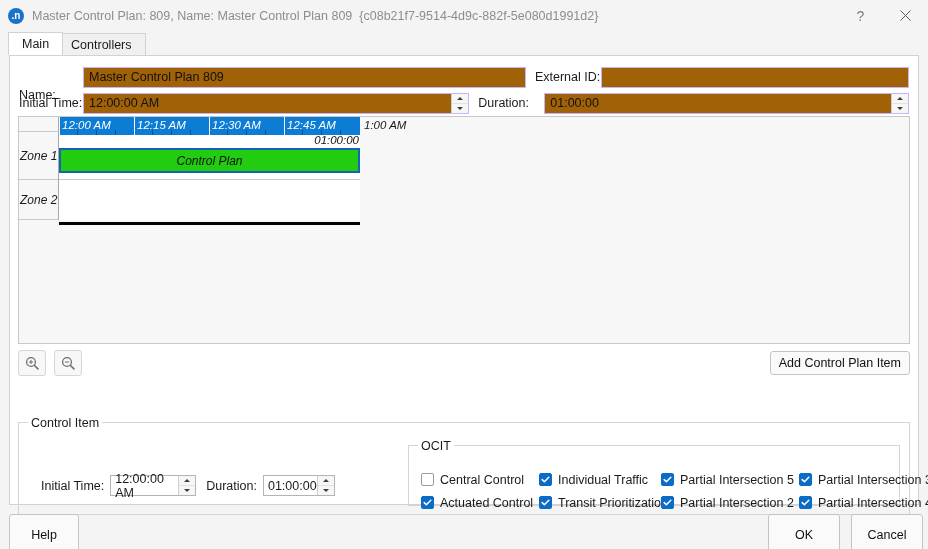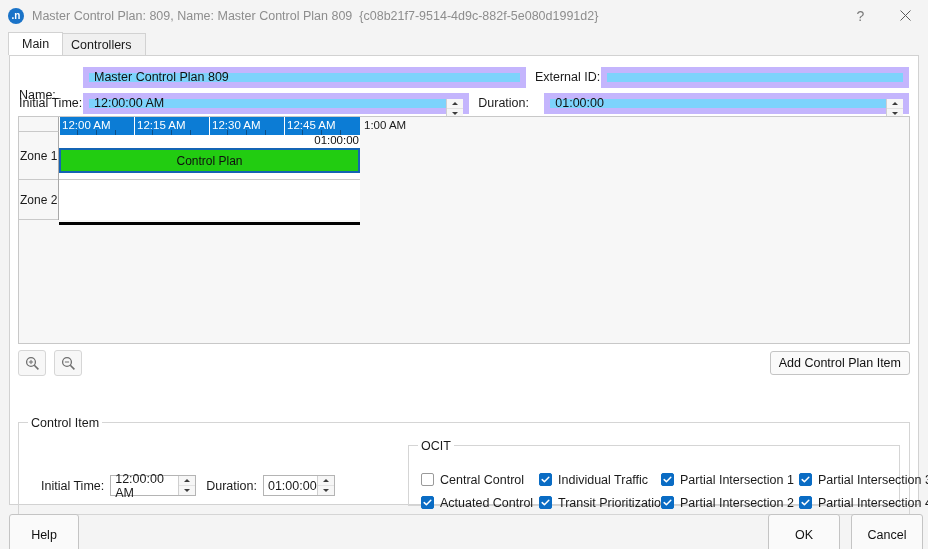--- a/index.html
+++ b/index.html
@@ -121,22 +121,22 @@
     white-space: nowrap;
   }
   .lbl-name  { width: 64px; margin-top: 36px; }
   .lbl-init  { width: 64px; }
   .lbl-ext   { width: 66px; margin-left: 9px; }
   .lbl-dur   { width: 66px; margin-left: 9px; }
 
   .field {
     position: relative;
     height: 21px;
-    background: #7dd3fc;
-    border: 6px solid #c4b5fd;
+    background: #a16207;
+    border: 1px solid #c4b5fd;
     box-sizing: border-box;
     display: flex; align-items: center;
     flex: 1 1 auto;
     text-align: right;
   }
   .field .val {
     padding-left: 5px;
     font-size: 12.5px;
     color: #111;
     white-space: nowrap;
@@ -166,20 +166,21 @@
 
   
   .chart {
     position: absolute;
     left: 8px; top: 60px; right: 8px;
     height: 228px;
     background: #f7f7f7;
     border: 1px solid #c8c8c8;
     box-sizing: border-box;
     overflow: hidden;
+    font-style: italic;
   }
   .chart-corner {
     position: absolute; left: 0; top: 0;
     width: 40px; height: 15px;
     background: #f7f7f7;
     border-right: 1px solid #a8a8a8;
     border-bottom: 1px solid #c9c9c9;
     box-sizing: border-box;
   }
   .time-header {
@@ -557,21 +558,21 @@
                 </svg>
             </span>
             <span class="cblabel">Individual Traffic</span>
           </div>
           <div class="cbitem">
             <span class="cbox checked">
               <svg width="9" height="9" viewBox="0 0 9 9" aria-hidden="true">
                   <path d="M1.2 4.6 L3.4 6.8 L7.8 2.2" fill="none" stroke="#ffffff" stroke-width="1.5" stroke-linecap="round" stroke-linejoin="round"></path>
                 </svg>
             </span>
-            <span class="cblabel">Partial Intersection 1</span>
+            <span class="cblabel">Partial Intersection 5</span>
           </div>
           <div class="cbitem">
             <span class="cbox checked">
               <svg width="9" height="9" viewBox="0 0 9 9" aria-hidden="true">
                   <path d="M1.2 4.6 L3.4 6.8 L7.8 2.2" fill="none" stroke="#ffffff" stroke-width="1.5" stroke-linecap="round" stroke-linejoin="round"></path>
                 </svg>
             </span>
             <span class="cblabel">Partial Intersection 3</span>
           </div>
 

